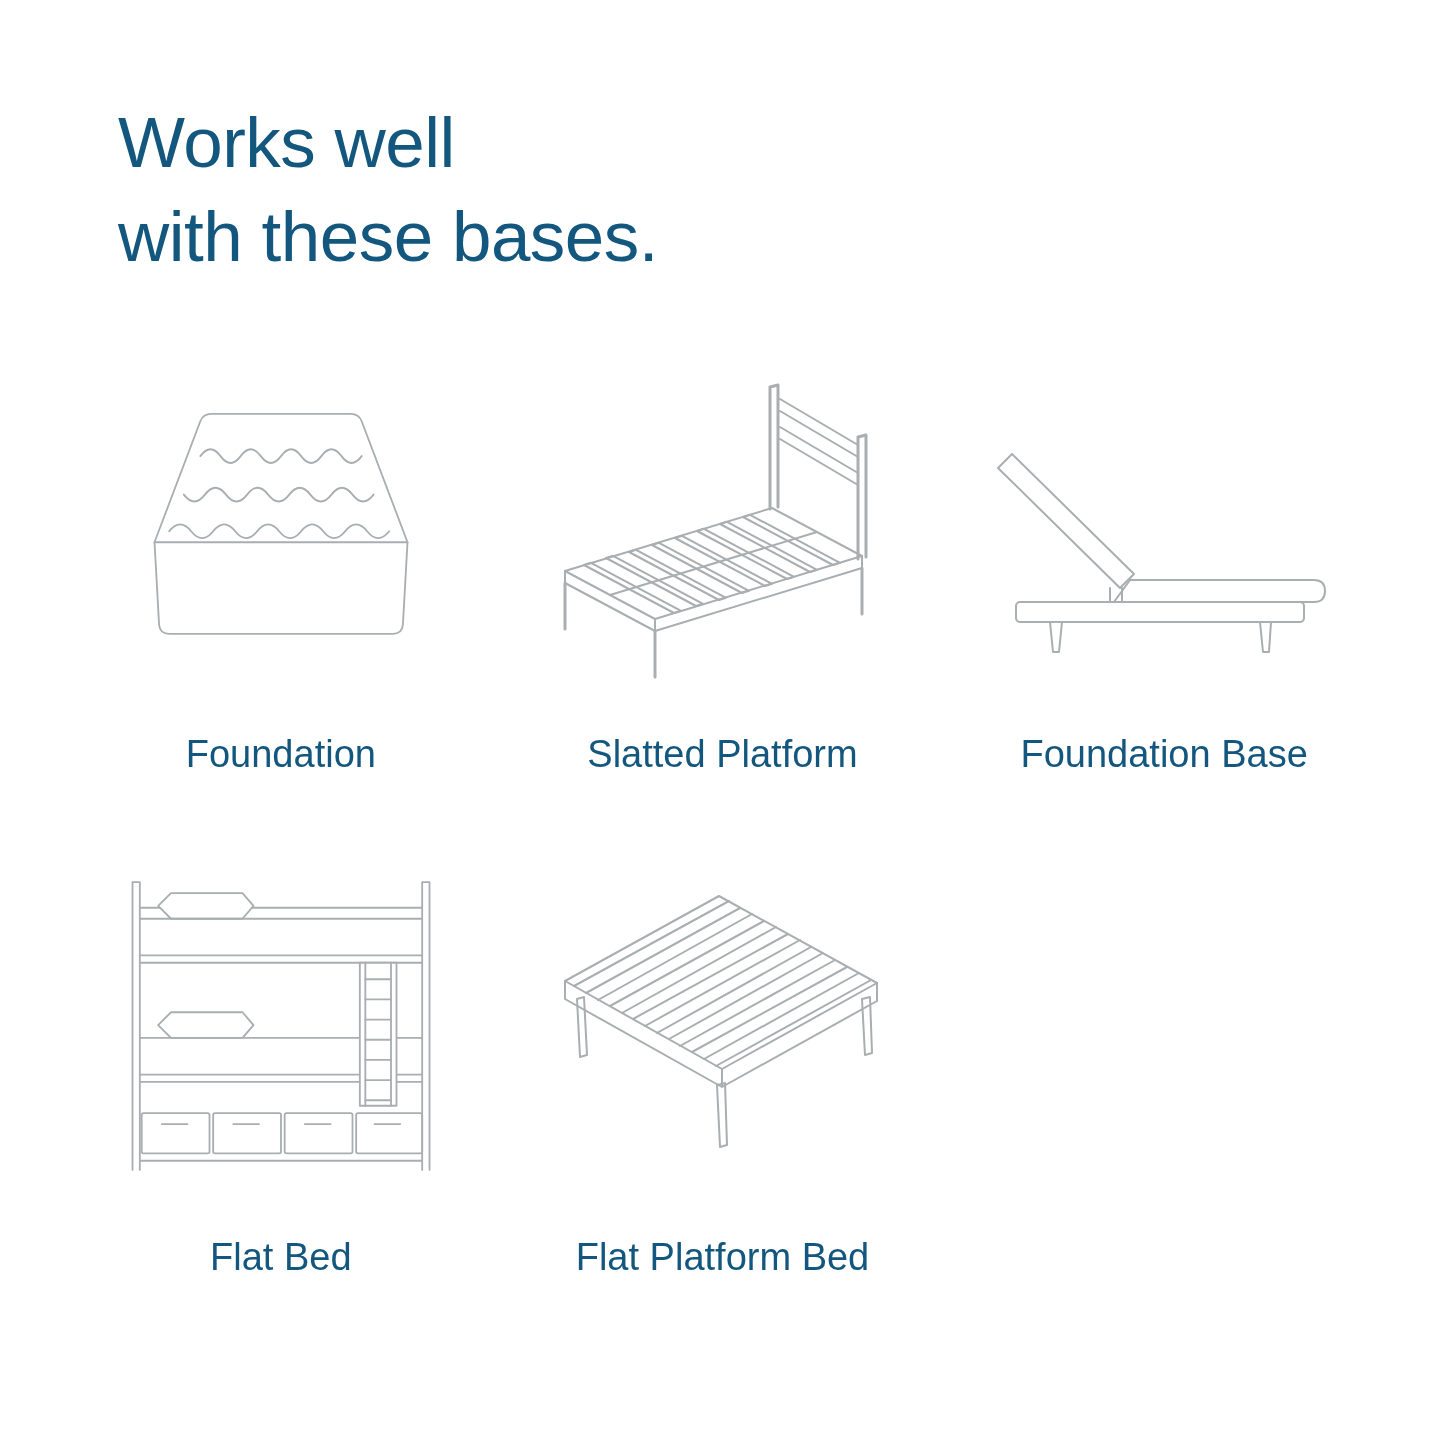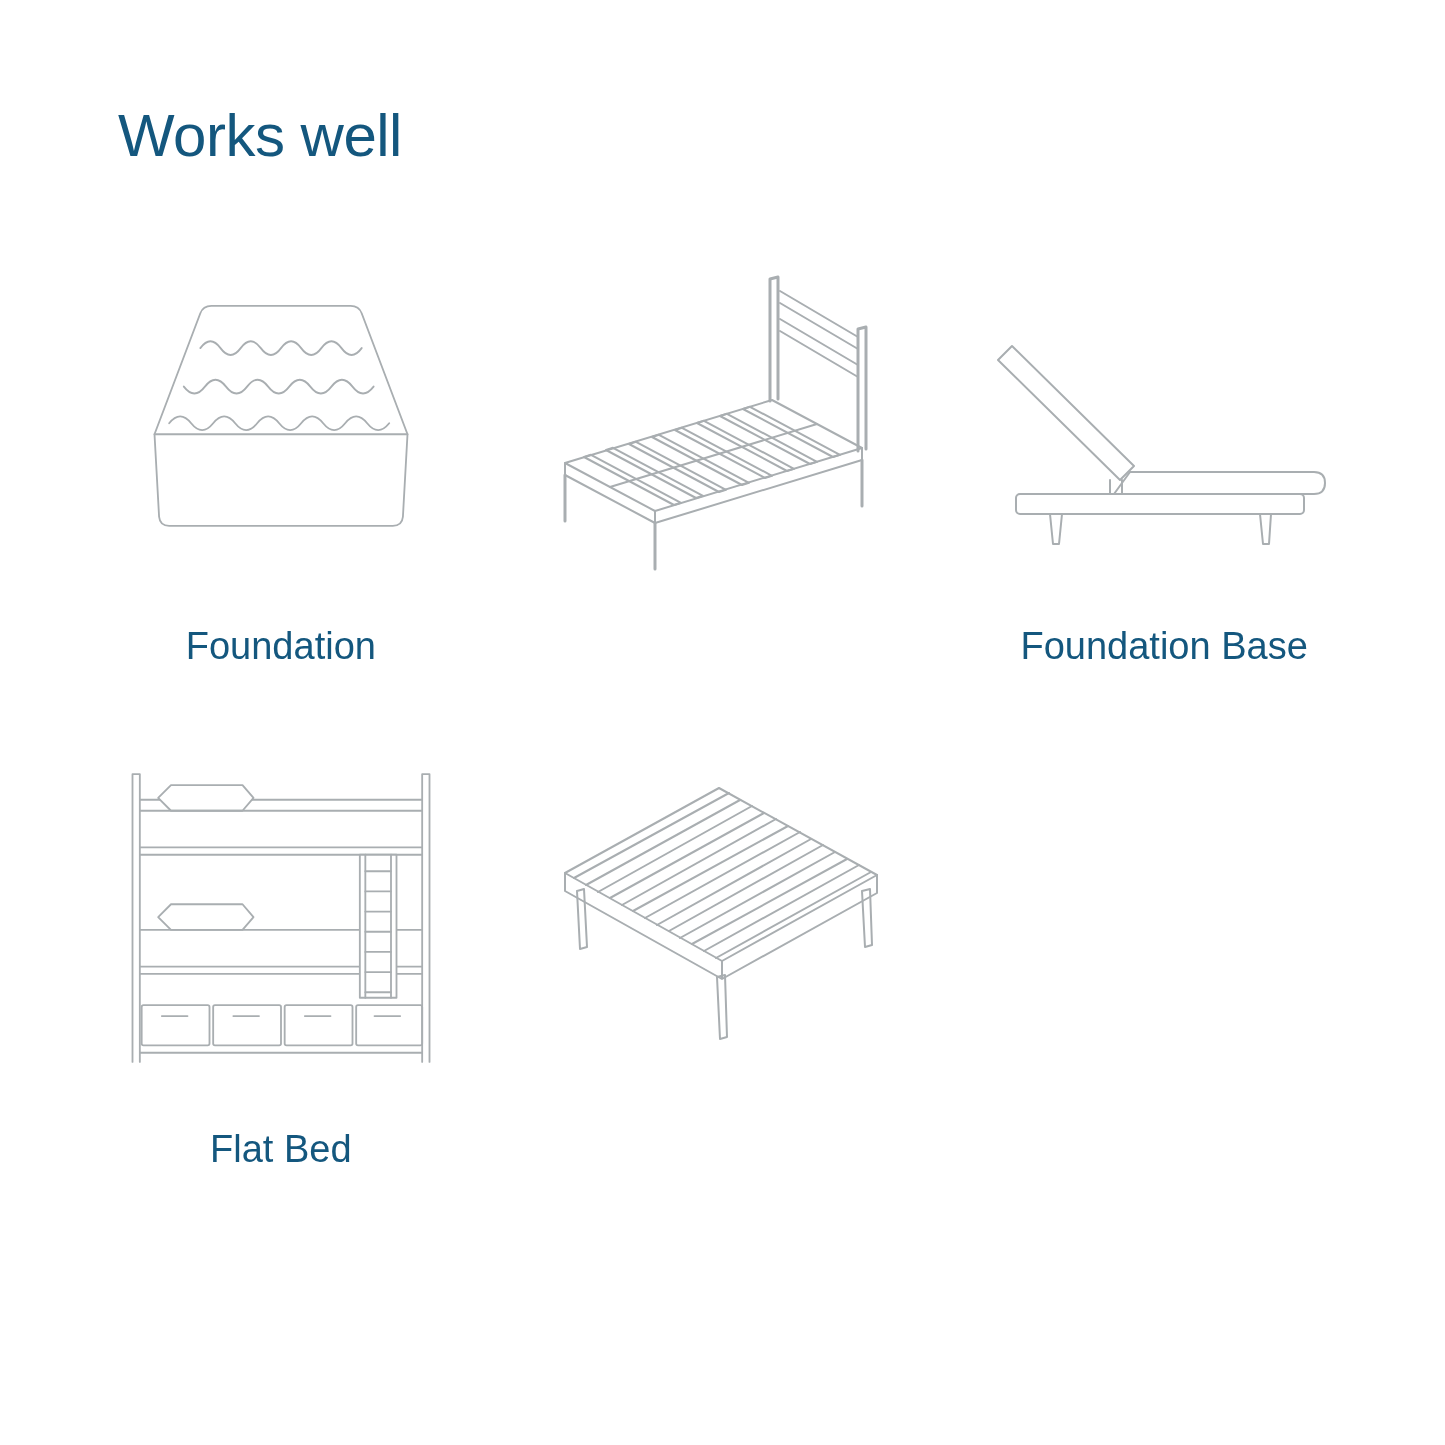--- a/index.html
+++ b/index.html
@@ -6,21 +6,21 @@
   body {
     width:1445px; height:1445px;
     background:#ffffff;
     font-family:"Liberation Sans", sans-serif;
     overflow:hidden;
   }
   .page { width:1445px; height:1445px; position:relative; }
   .title {
     padding:96px 0 0 118px;
     color:#14577E;
-    font-size:60px;
+    font-size:71px;
     line-height:1.32;
     font-weight:500;
     letter-spacing:-0.5px;
   }
   .grid {
     margin-top:70px;
     padding:0 60px;
     display:grid;
     grid-template-columns:1fr 1fr 1fr;
     row-gap:80px;
@@ -48,20 +48,21 @@
   svg .thick { stroke-width:3; }
   svg .fillw { fill:#ffffff; }
 </style>
 </head>
 <body>
 
 <div class="page">
 
   <div class="title">
     <div>Works well</div>
+    <div>with these bases.</div>
   </div>
 
   <div class="grid">
 
     <div class="cell">
       <div class="icon-box">
         <svg width="330" height="250" viewBox="0 0 360 270">
           <path d="M104 16 H256 Q265 16 268 24 L318 156 L313 246 Q312 256 302 256 H58 Q48 256 47 246 L42 156 L92 24 Q95 16 104 16 Z"></path>
           <path d="M42 156 L318 156"></path>
           <path d="M92 62 q11 -15 22 0 q11 15 22 0 q11 -15 22 0 q11 15 22 0 q11 -15 22 0 q11 15 22 0 q11 -15 22 0 q11 15 22 0"></path>
@@ -93,20 +94,21 @@
           <path d="M92 189 l90 48 l7 -2.2 l-90 -48 Z"></path>
           <path d="M115 182 l90 48 l7 -2.2 l-90 -48 Z"></path>
           <path d="M138 175 l90 48 l7 -2.2 l-90 -48 Z"></path>
           <path d="M160 168 l90 48 l7 -2.2 l-90 -48 Z"></path>
           <path d="M183 161 l90 48 l7 -2.2 l-90 -48 Z"></path>
           <path d="M206 154 l90 48 l7 -2.2 l-90 -48 Z"></path>
 
           <path class="thick" d="M28 220 V266 M118 268 V314 M325 205 V251"></path>
         </svg>
       </div>
+      <div class="base-label">Slatted Platform</div>
     </div>
 
 
     <div class="cell">
       <div class="icon-box">
         <svg width="400" height="270" viewBox="0 0 400 270">
 
           <path d="M48 66 L170 186 L156 200 L34 80 Z"></path>
 
           <path d="M166 192 H350 Q361 192 361 203 Q361 214 350 214 H150 L166 192"></path>
@@ -163,16 +165,17 @@
 
           <path d="M37 105 L192 20 M49 112 L203 27 M61 119 L215 33 M73 125 L227 40 M85 132 L239 46 M96 138 L251 53 M108 145 L263 59 M120 152 L274 66 M132 158 L286 72 M143 165 L298 79 M155 171 L310 86 M167 178 L322 92 M179 185 L334 99"></path>
 
           <path d="M28 100 V118 L185 206 L340 120 V102 M185 188 V206"></path>
 
           <path d="M40 118 L43 176 L50 174 L47 116 Z"></path>
           <path d="M180 204 L183 266 L190 264 L188 202 Z"></path>
           <path d="M325 118 L328 174 L335 172 L333 116 Z"></path>
         </svg>
       </div>
+      <div class="base-label">Flat Platform Bed</div>
     </div>
 
   </div>
 </div>
 
 </body></html>

